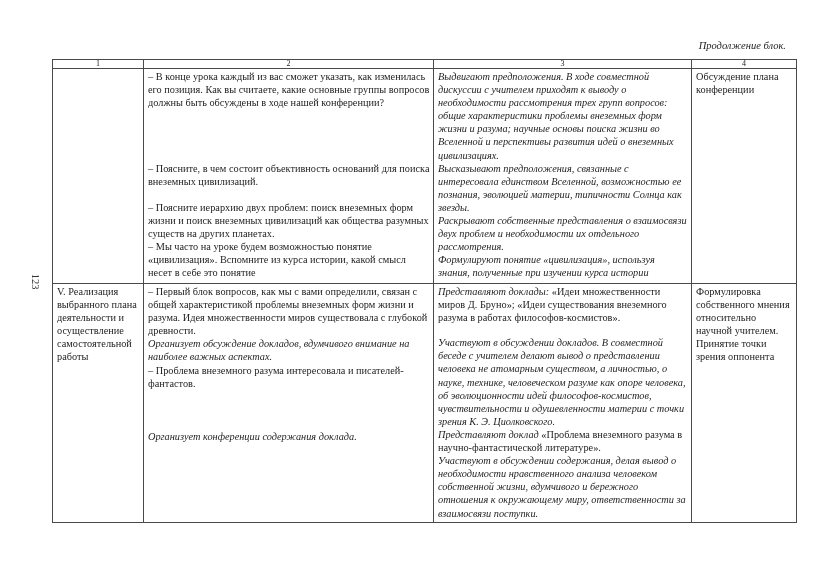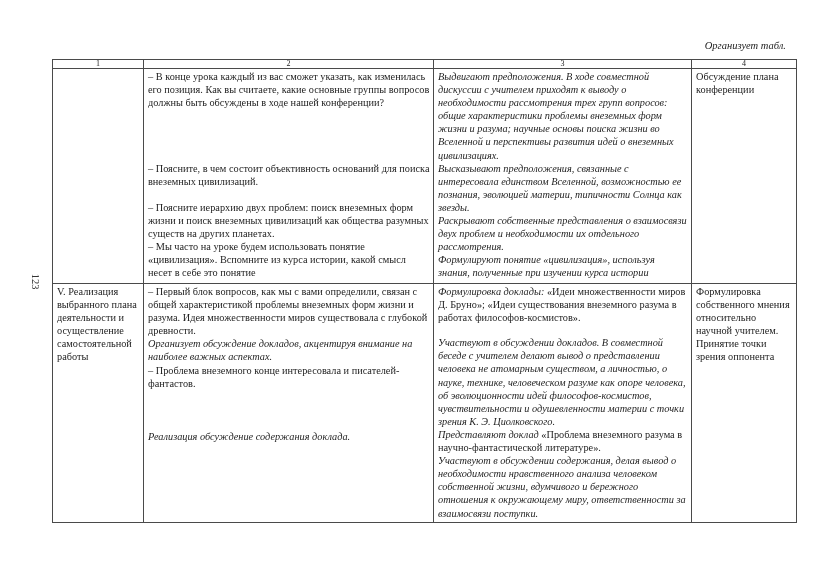--- a/index.html
+++ b/index.html
@@ -15,21 +15,21 @@
   table.main th { text-align: center; font-size: 8px; line-height: 8px; padding: 0; height: 8px; }
   col.c1 { width: 91px; } col.c2 { width: 290px; } col.c3 { width: 258px; } col.c4 { width: 105px; }
   .it { font-style: italic; font-family: Liberation Serif, serif; }
   .blk { display: block; }
   tr.r1 td { height: 213px; }
   tr.r2 td { height: 237px; margin-left: 9px; }
 </style>
 </head>
 <body>
 
-<div class="caption">Организует табл.</div>
+<div class="caption">Продолжение блок.</div>
 <div class="page-num">123</div>
 
 <table class="main">
   <colgroup>
       <col class="c1">
       <col class="c2">
       <col class="c3">
       <col class="c4">
     </colgroup>
   <thead>
@@ -40,40 +40,40 @@
       <th>4</th>
     </tr>
   </thead>
   <tbody>
     <tr class="r1">
       <td></td>
       <td>
         <span class="blk" style="height:92px">– В конце урока каждый из вас сможет указать, как изменилась его позиция. Как вы считаете, какие основные группы вопросов должны быть обсуждены в ходе нашей конференции?</span>
         <span class="blk" style="height:39px">– Поясните, в чем состоит объективность оснований для поиска внеземных цивилизаций.</span>
         <span class="blk">– Поясните иерархию двух проблем: поиск внеземных форм жизни и поиск внеземных цивилизаций как общества разумных существ на других планетах.</span>
-        <span class="blk">– Мы часто на уроке будем использовать понятие «цивилизация». Вспомните из курса истории, какой смысл несет в себе это понятие</span>
+        <span class="blk">– Мы часто на уроке будем возможностью понятие «цивилизация». Вспомните из курса истории, какой смысл несет в себе это понятие</span>
       </td>
       <td>
         <span class="blk it">Выдвигают предположения. В ходе совместной дискуссии с учителем приходят к выводу о необходимости рассмотрения трех групп вопросов: общие характеристики проблемы внеземных форм жизни и разума; научные основы поиска жизни во Вселенной и перспективы развития идей о внеземных цивилизациях.</span>
         <span class="blk it">Высказывают предположения, связанные с интересовала единством Вселенной, возможностью ее познания, эволюцией материи, типичности Солнца как звезды.</span>
         <span class="blk it">Раскрывают собственные представления о взаимосвязи двух проблем и необходимости их отдельного рассмотрения.</span>
         <span class="blk it">Формулируют понятие «цивилизация», используя знания, полученные при изучении курса истории</span>
       </td>
       <td>Обсуждение плана конференции</td>
     </tr>
     <tr class="r2">
       <td>V. Реализация выбранного плана деятельности и осуществление самостоятельной работы</td>
       <td>
         <span class="blk">– Первый блок вопросов, как мы с вами определили, связан с общей характеристикой проблемы внеземных форм жизни и разума. Идея множественности миров существовала с глубокой древности.</span>
-        <span class="blk it">Организует обсуждение докладов, акцентируя внимание на наиболее важных аспектах.</span>
-        <span class="blk" style="height:66px">– Проблема внеземного конце интересовала и писателей-фантастов.</span>
-        <span class="blk it">Реализация обсуждение содержания доклада.</span>
+        <span class="blk it">Организует обсуждение докладов, вдумчивого внимание на наиболее важных аспектах.</span>
+        <span class="blk" style="height:66px">– Проблема внеземного разума интересовала и писателей-фантастов.</span>
+        <span class="blk it">Организует конференции содержания доклада.</span>
       </td>
       <td>
-        <span class="blk" style="margin-bottom:12px"><span class="it">Формулировка доклады: </span><span>«Идеи множественности миров Д. Бруно»; «Идеи существования внеземного разума в работах философов-космистов».</span></span>
+        <span class="blk" style="margin-bottom:12px"><span class="it">Представляют доклады: </span><span>«Идеи множественности миров Д. Бруно»; «Идеи существования внеземного разума в работах философов-космистов».</span></span>
         <span class="blk it">Участвуют в обсуждении докладов. В совместной беседе с учителем делают вывод о представлении человека не атомарным существом, а личностью, о науке, технике, человеческом разуме как опоре человека, об эволюционности идей философов-космистов, чувствительности и одушевленности материи с точки зрения К. Э. Циолковского.</span>
         <span class="blk"><span class="it">Представляют доклад </span><span>«Проблема внеземного разума в научно-фантастической литературе».</span></span>
         <span class="blk it">Участвуют в обсуждении содержания, делая вывод о необходимости нравственного анализа человеком собственной жизни, вдумчивого и бережного отношения к окружающему миру, ответственности за взаимосвязи поступки.</span>
       </td>
       <td>Формулировка собственного мнения относительно научной учителем. Принятие точки зрения оппонента</td>
     </tr>
   </tbody>
 </table>
 
 </body></html>

